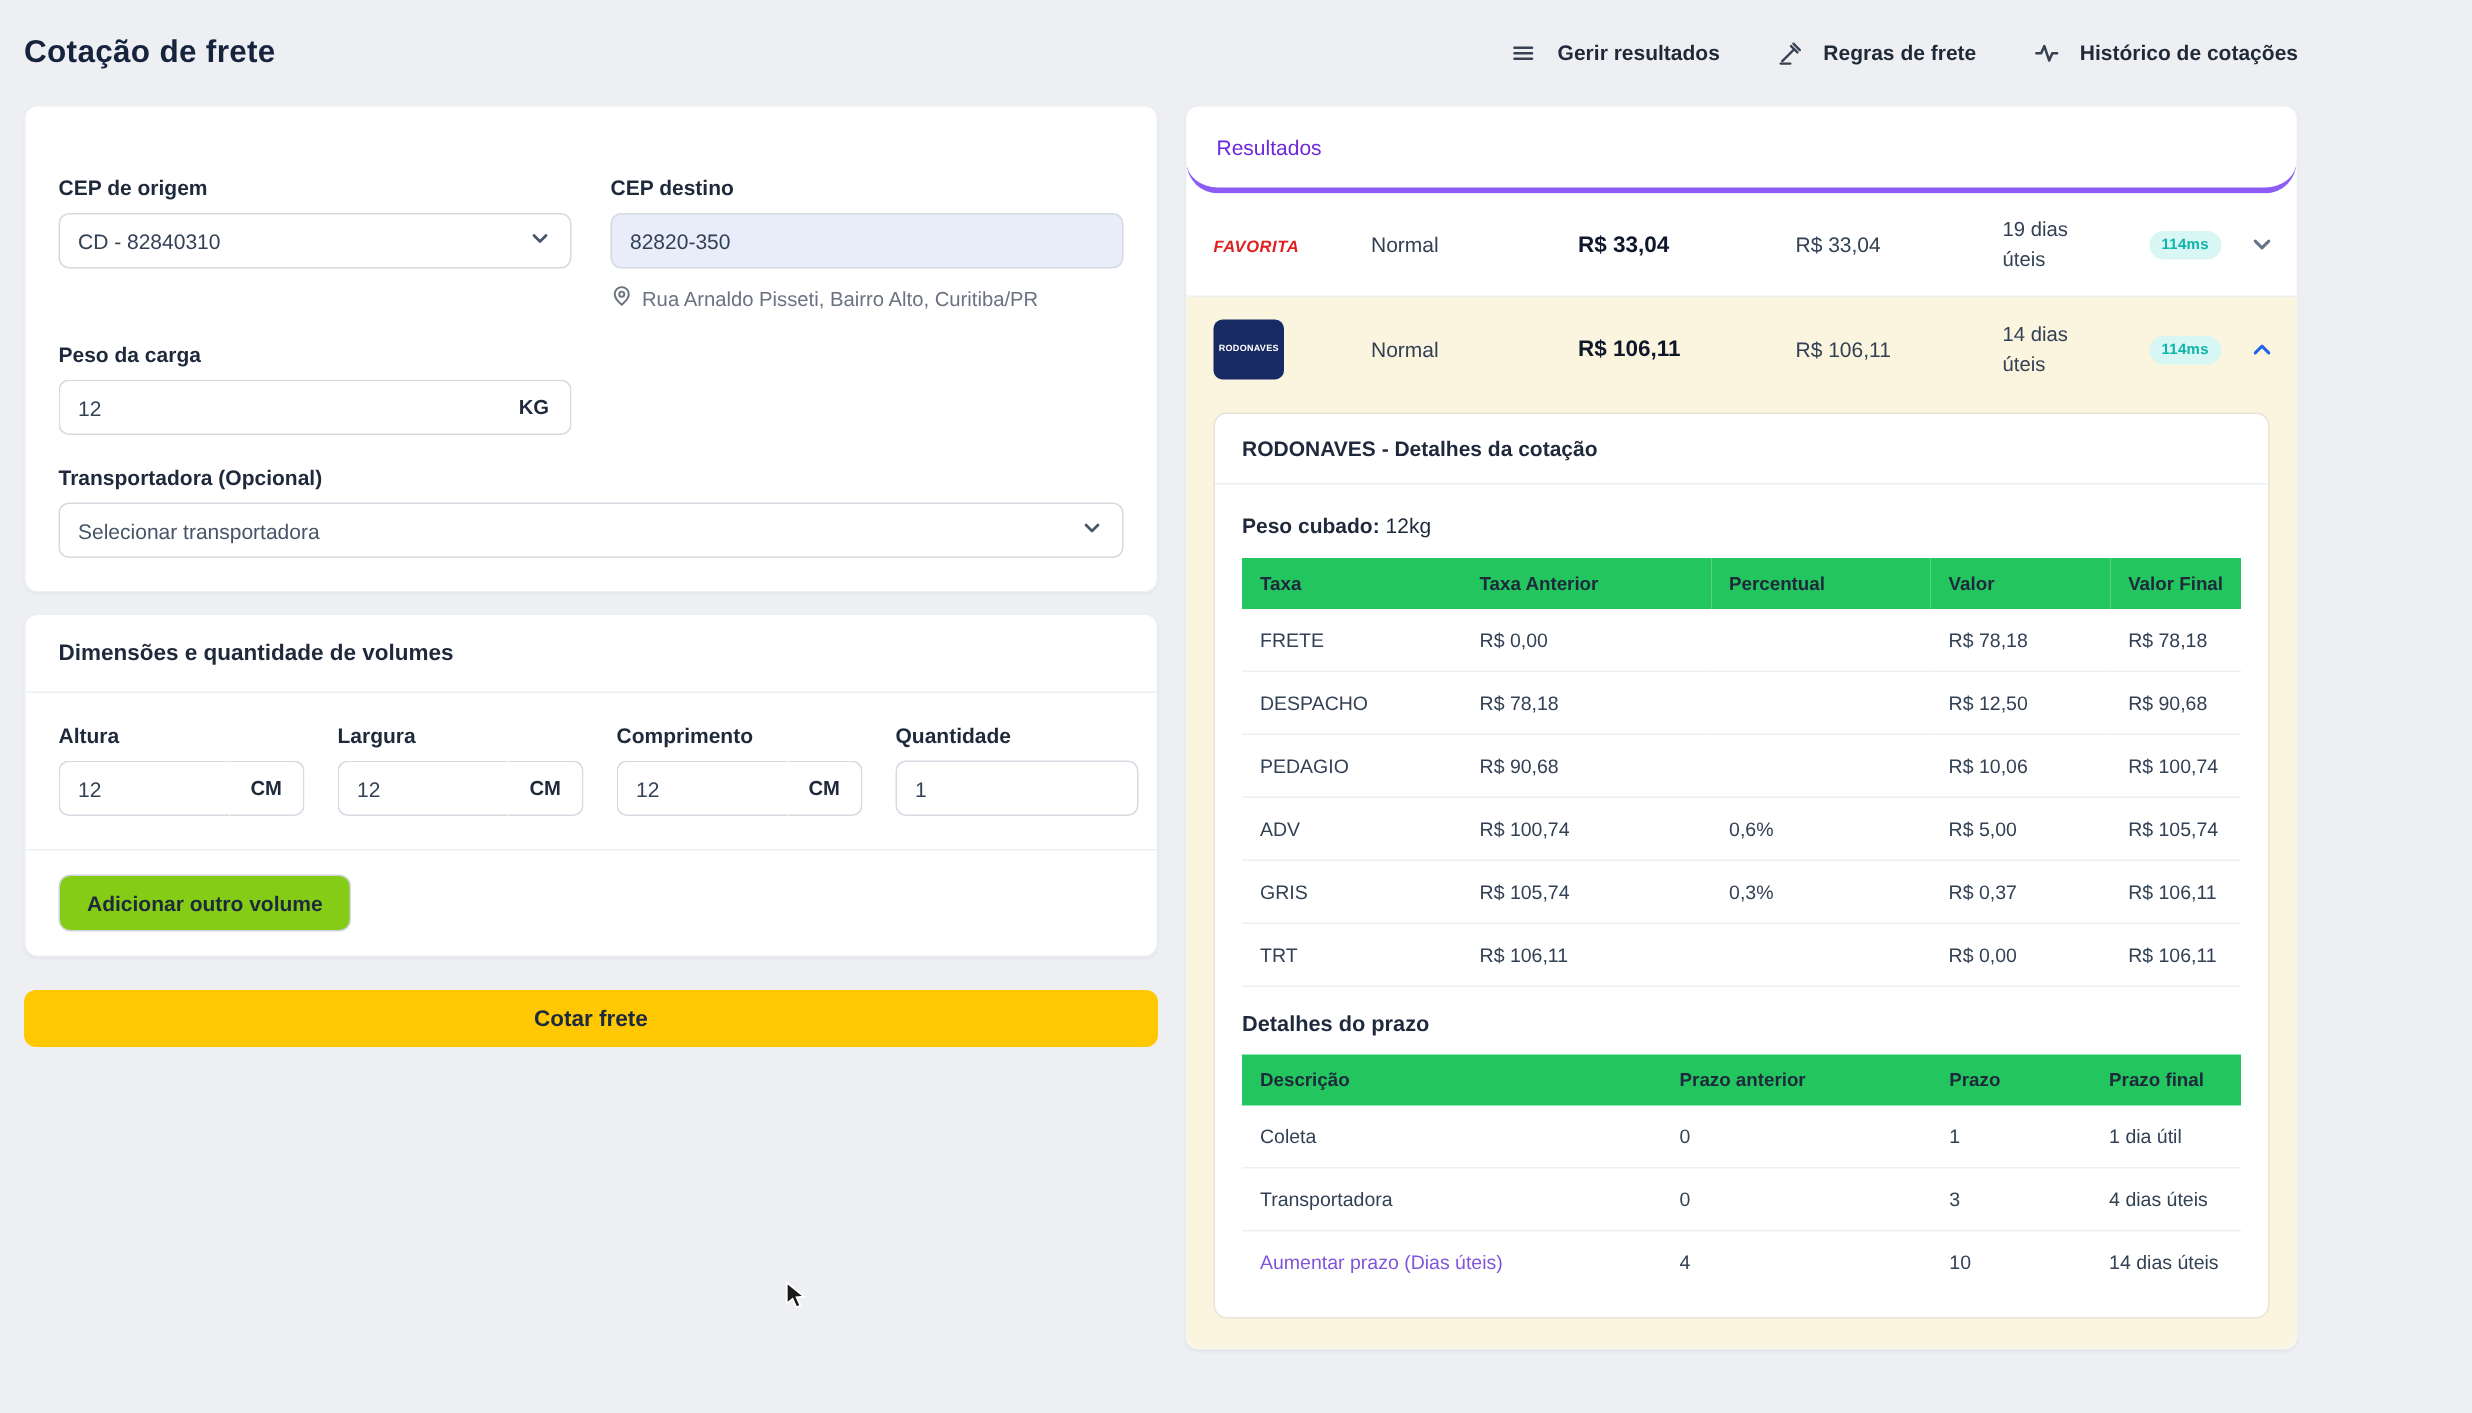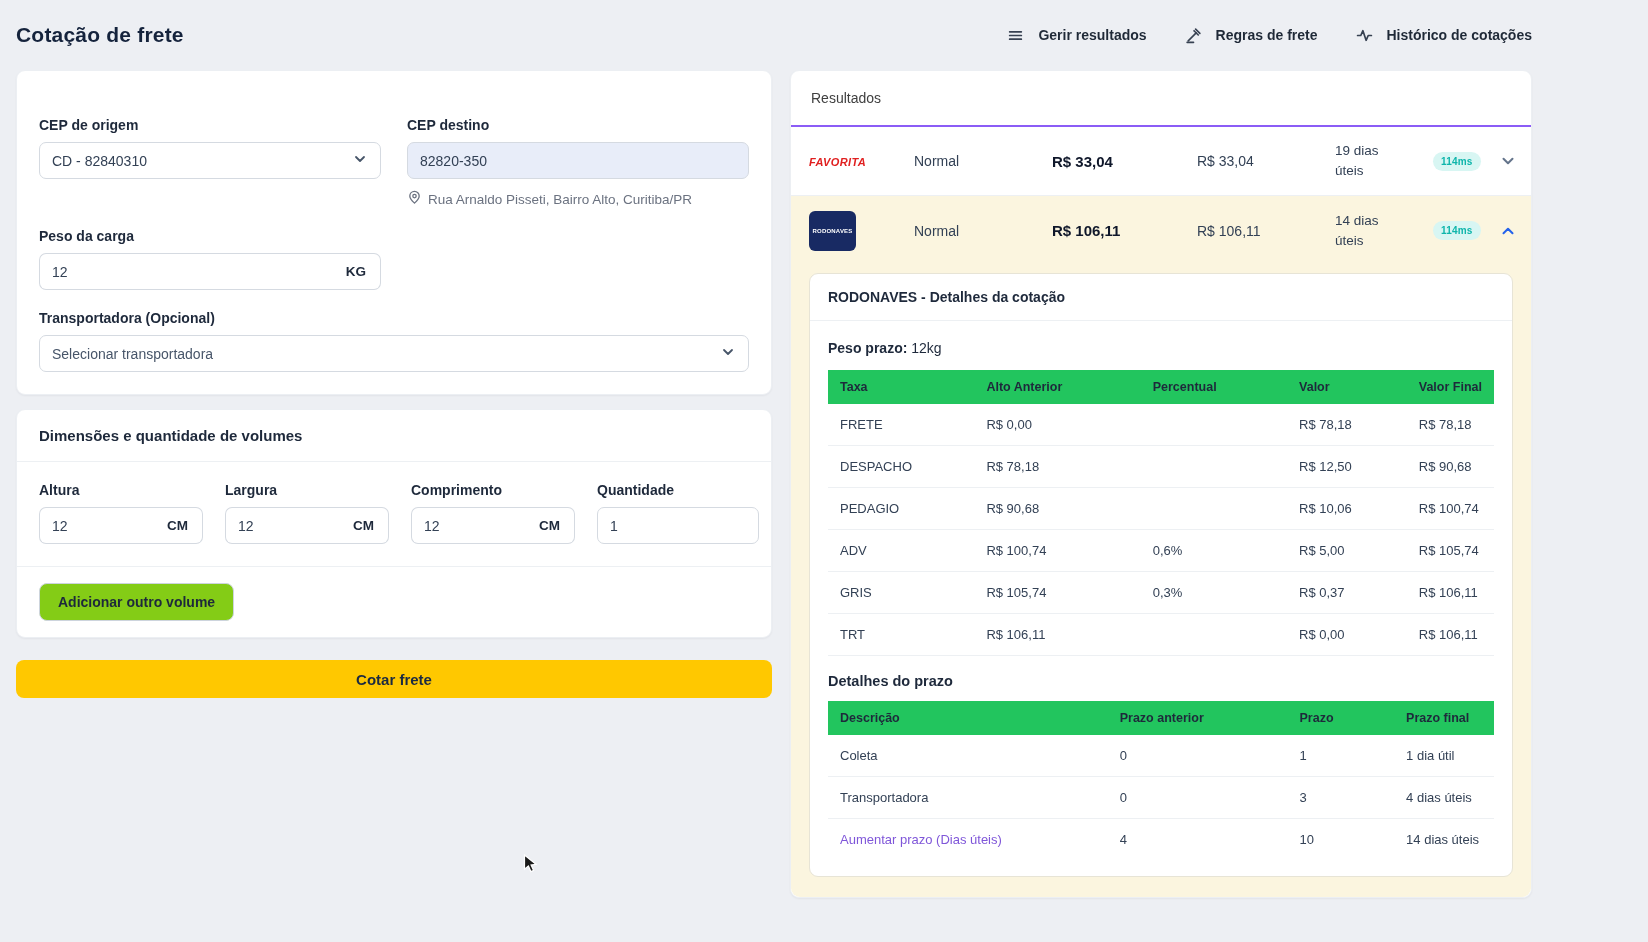--- a/index.html
+++ b/index.html
@@ -63,21 +63,21 @@
   }
 
   
   .submit-btn {
     display:block; width:100%; margin-top:22px; height:38px; background:#ffc800; border:none;
     border-radius:8px; font-size:15px; font-weight:700; color:#1b2a41; cursor:pointer;
     font-family:"Liberation Sans",sans-serif;
   }
 
   
-  .results-head { padding:19px 20px; font-size:14px; color:#404040; border-bottom:2px solid #8b5cf6; }
+  .results-head { padding:19px 20px; font-size:14px; color:#6d28d9; border-bottom:4px solid #8b5cf6;border-radius:21px; }
   .result-row {
     display:grid; grid-template-columns:105px 138px 145px 138px 98px 58px 1fr;
     align-items:center; min-height:69px; padding:10px 14px 10px 18px; cursor:pointer;
   }
   .result-row.bordered { border-bottom:1px solid #edf0f3; }
   .result-group.expanded { background:#fbf5df; border-radius:0 0 9px 9px; }
   .rcell { font-size:14px; color:#334155; }
   .price-final { font-size:15px; font-weight:700; color:#0f172a; }
   .days { font-size:13.5px; color:#334155; line-height:1.45; max-width:72px; }
   .badge {
@@ -285,29 +285,29 @@
                     <polyline points="4 10 8 6 12 10"></polyline>
                   </svg>
               </div>
             </div>
 
             <div class="result-details">
               <div class="details-card">
                 <div class="details-head">RODONAVES - Detalhes da cotação</div>
                 <div class="details-body">
                   <div class="cubed">
-                    <b>Peso prazo:</b>
+                    <b>Peso cubado:</b>
                     <span>12kg</span>
                   </div>
 
                   <table class="tax">
                     <thead>
                       <tr>
                         <th>Taxa</th>
-                        <th>Alto Anterior</th>
+                        <th>Taxa Anterior</th>
                         <th>Percentual</th>
                         <th>Valor</th>
                         <th>Valor Final</th>
                       </tr>
                     </thead>
                     <tbody>
                       <tr>
                         <td>FRETE</td>
                         <td>R$ 0,00</td>
                         <td></td>

